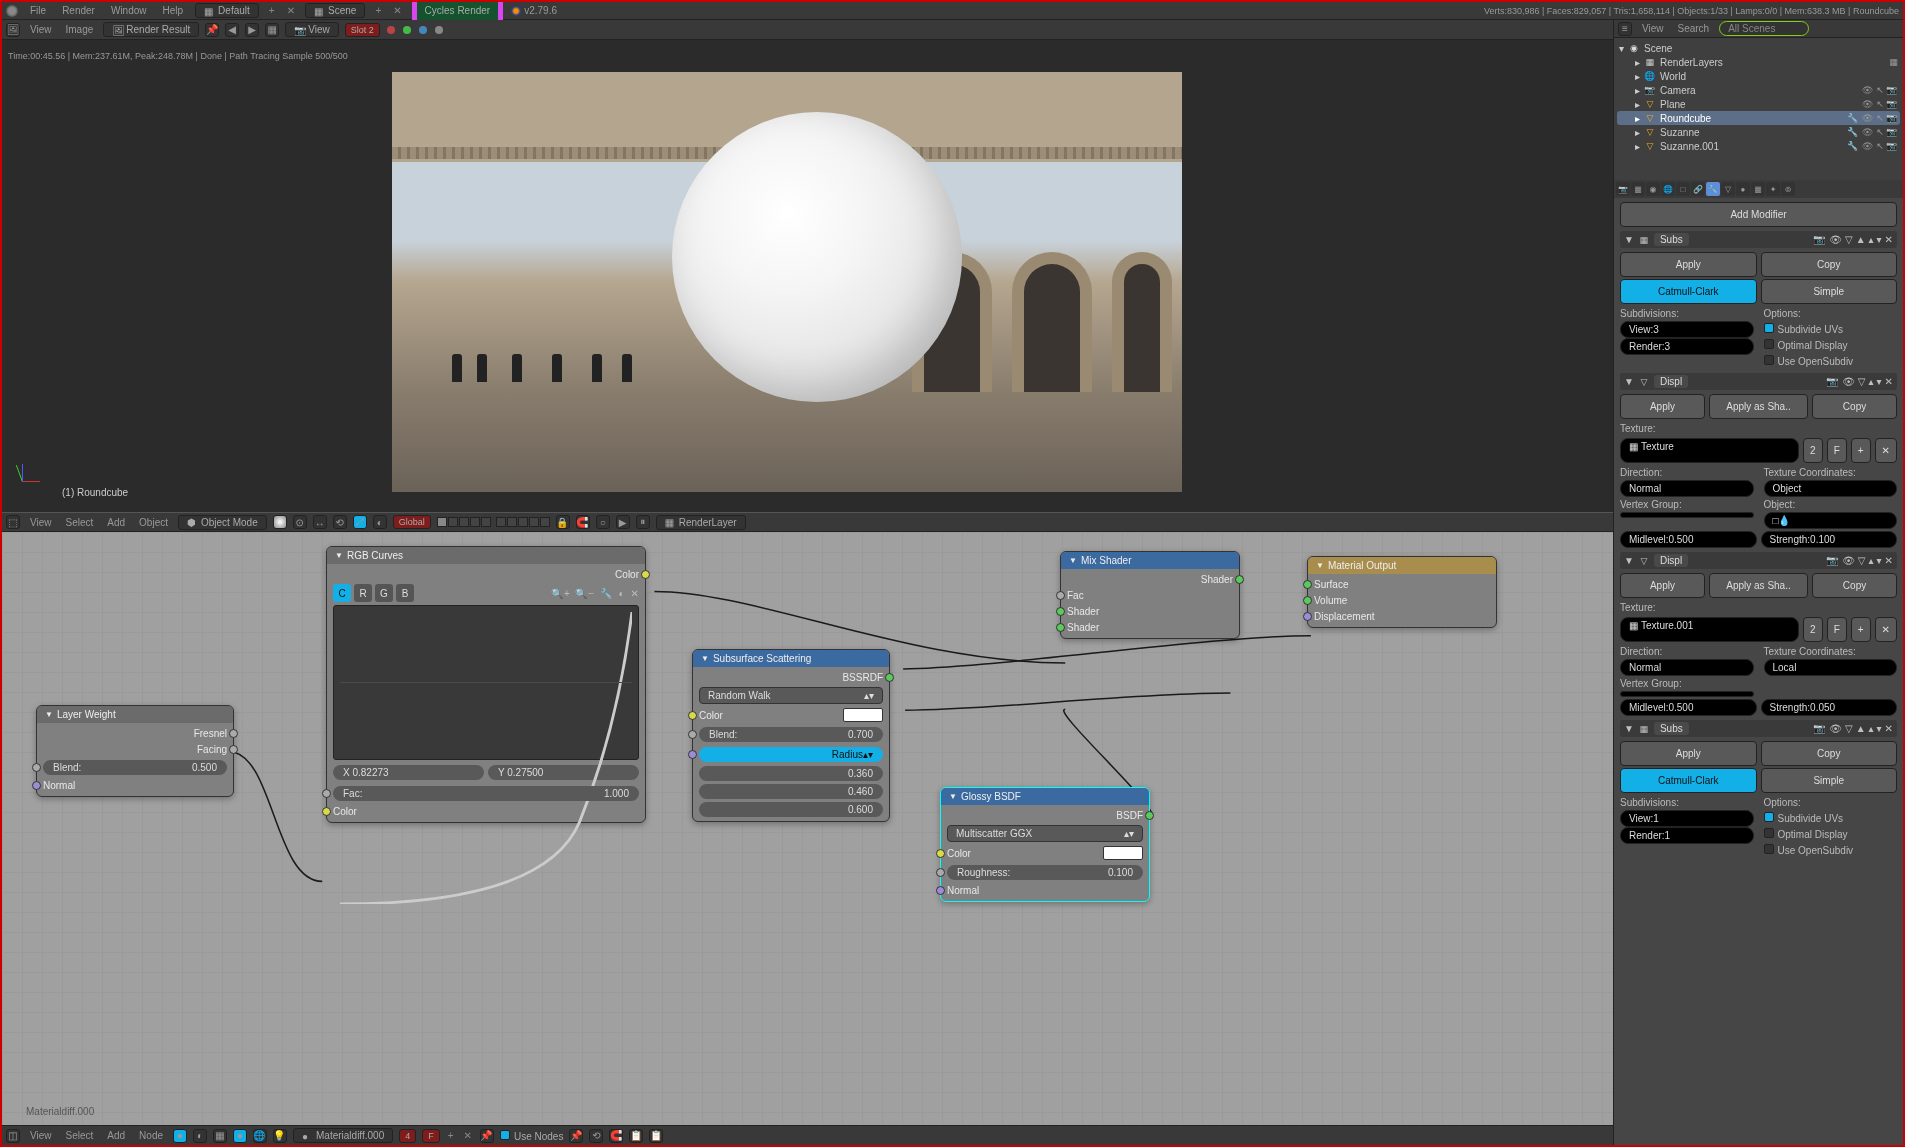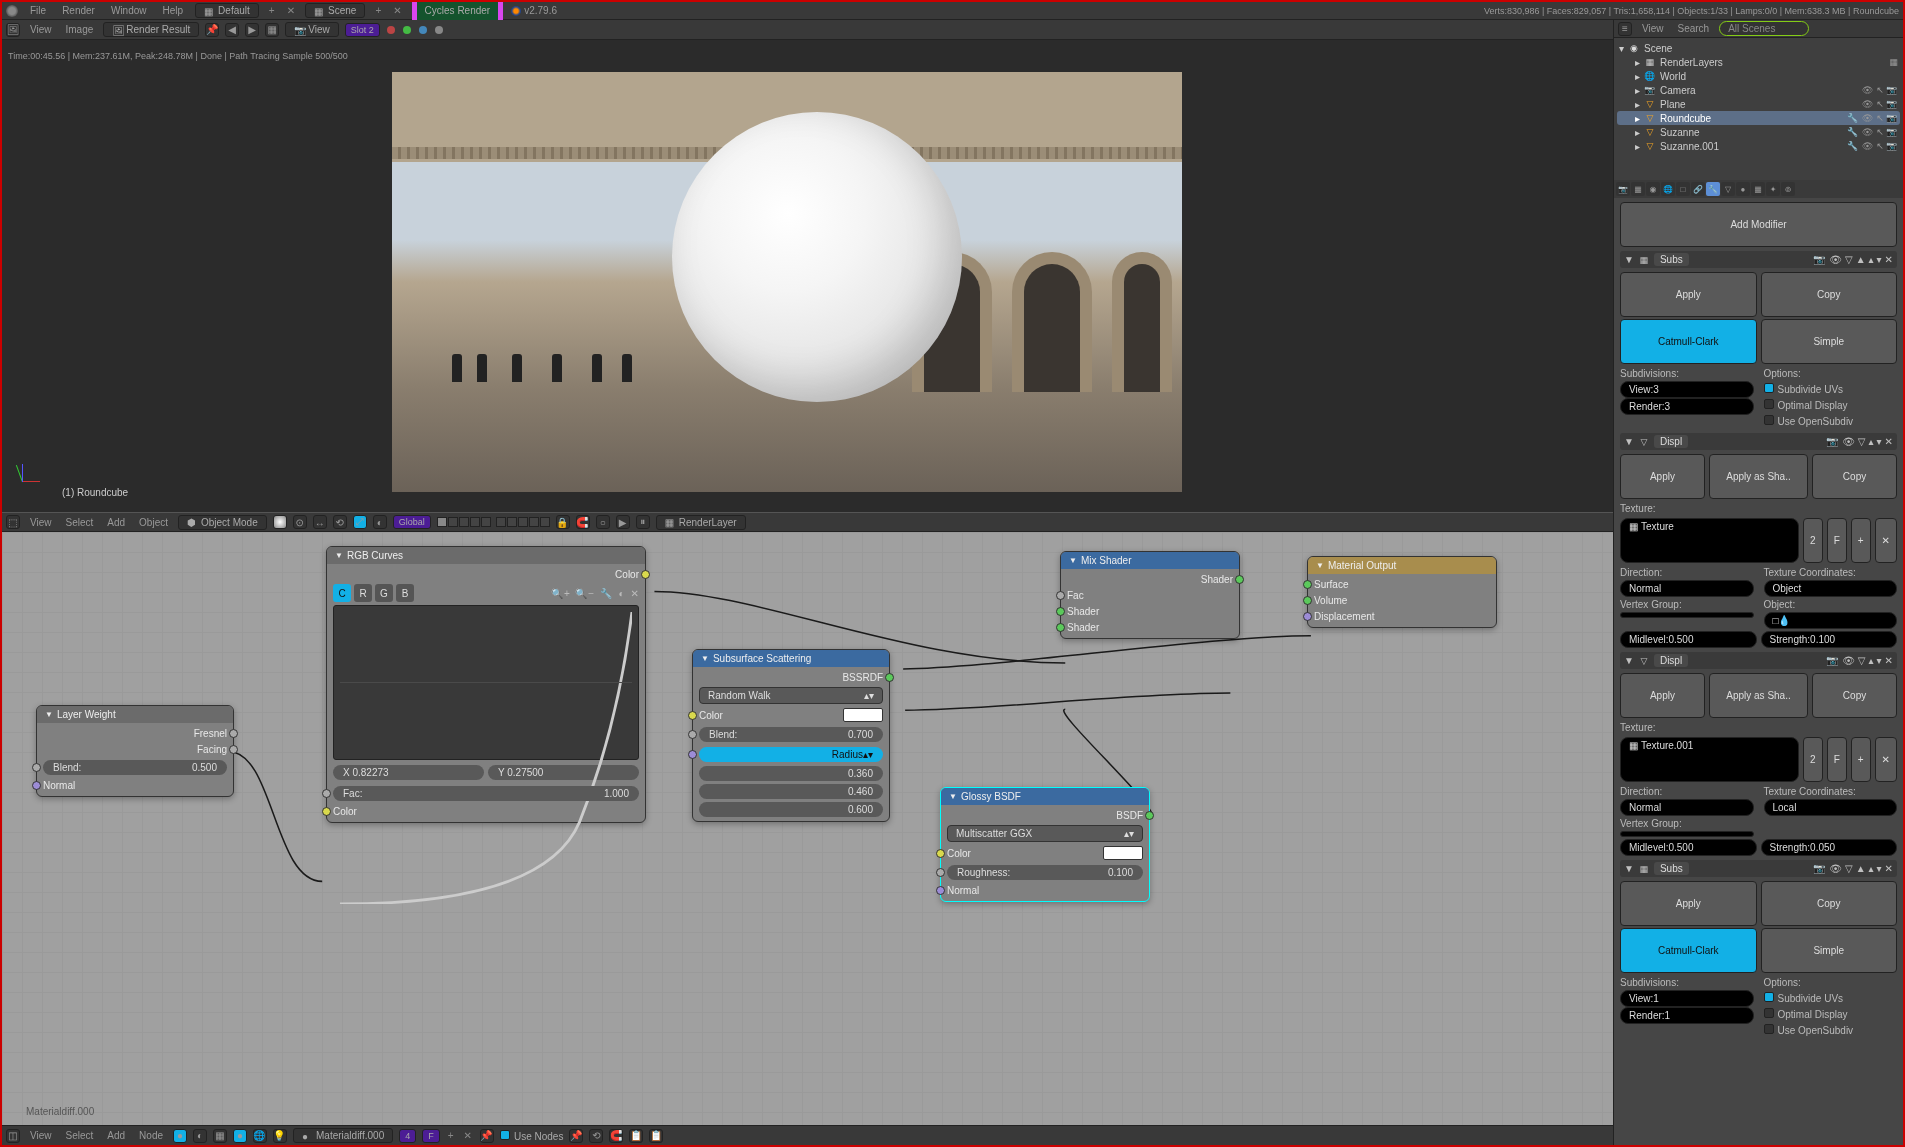--- a/index.html
+++ b/index.html
@@ -29,21 +29,21 @@
 .building-top { position:absolute; top:0; left:0; right:0; height:90px; background:#b3a58e; }
 .balustrade { position:absolute; top:75px; left:0; right:0; height:12px; background: repeating-linear-gradient(90deg,#9b8d77 0 6px,#837560 6px 9px);}
 .ball { position:absolute; left:280px; top:40px; width:290px; height:290px; border-radius:50%; background: radial-gradient(circle at 40% 35%, #fff 0%, #f5f5f5 30%, #e8e8e8 55%, #d8d8d8 78%, #c0c0c0 100%); box-shadow: inset -15px -15px 40px rgba(0,0,0,0.15); }
 .person{position:absolute;bottom:110px;width:10px;height:28px;background:#222;border-radius:3px 3px 0 0;}
 .axis-gizmo { position: absolute; left: 20px; bottom: 30px; width: 30px; height: 30px; }
 .axis-gizmo .x { position:absolute; width:18px; height:1px; background:#c33; bottom:0; left:0;}
 .axis-gizmo .y { position:absolute; width:1px; height:18px; background:#3c3; bottom:0; left:0; transform: rotate(-20deg); transform-origin: bottom;}
 .axis-gizmo .z { position:absolute; width:1px; height:18px; background:#55f; bottom:0; left:0;}
 .obj-label { position:absolute; left:60px; bottom:14px; color:#ccc; }
 .render-info { height: 32px; padding: 0 6px; color: #999; font-size: 9px; display:flex; align-items:center;}
-.small-btn { background:#4c1d95; border:1px solid #222; border-radius:3px; padding:1px 5px; color:#aaa; font-size:9px;}
+.small-btn { background:#7f1d1d; border:1px solid #222; border-radius:3px; padding:1px 5px; color:#aaa; font-size:9px;}
 .small-ico { width:14px; height:14px; background:#333; border:1px solid #222; border-radius:3px; display:inline-flex; align-items:center; justify-content:center; color:#999;}
 .dot { width:8px; height:8px; border-radius:50%; display:inline-block; margin:0 1px;}
 
 
 .vp-header { height: 20px; background: #393939; display: flex; align-items: center; gap: 6px; padding: 0 4px; border-top: 1px solid #555; border-bottom: 1px solid #222;}
 .layergrid { display:flex; gap:1px; }
 .layergrid .cell { width:10px; height:10px; background:#444; border:1px solid #222;}
 .layergrid .cell.on { background:#888;}
 
 
@@ -92,21 +92,21 @@
 .ol-tools span{ font-size:9px;}
 .ico-scene{color:#ddd;} .ico-cam{color:#f5a623;} .ico-mesh{color:#f5a623;} .ico-world{color:#8cf;}
 
 
 .properties{ flex:1; background:#464646; overflow-y:auto;}
 .prop-tabs{ height:18px; background:#3a3a3a; display:flex; align-items:center; padding:0 2px; gap:1px;}
 .prop-tab{ width:14px; height:14px; background:#333; border-radius:2px; display:flex; align-items:center; justify-content:center; font-size:8px; color:#999;}
 .prop-tab.on{ background:#5d8fd6;}
 .panel{ padding:4px 6px;}
 .panel-row{ display:flex; gap:4px; margin:2px 0;}
-.btn{ background:#595959; border:1px solid #222; border-radius:4px; padding:16px 6px; color:#ddd; text-align:center; font-size:10px;}
+.btn{ background:#595959; border:1px solid #222; border-radius:4px; padding:6px 6px; color:#ddd; text-align:center; font-size:10px;}
 .btn.half{ flex:1;}
 .btn.blue{ background:#12b0e6; color:#111;}
 .field{ background:#000000; border:1px solid #222; border-radius:8px; padding:2px 8px; display:flex; justify-content:flex-start; color:#ddd; font-size:10px;}
 .section-head{ display:flex; align-items:center; gap:4px; background:#3a3a3a; padding:2px 4px; border-radius:3px; margin:4px 0;}
 .section-head .name{ background:#494949; padding:1px 6px; border-radius:3px; color:#ddd;}
 .section-head .tools{ margin-left:auto; display:flex; gap:3px;}
 .lbl{ color:#bbb; font-size:10px; padding:2px 0;}
 .cb{ width:10px; height:10px; background:#333; border:1px solid #222; display:inline-block; border-radius:2px; margin-right:4px;}
 .cb.on{ background:#12b0e6;}
 .two-col{ display:flex; gap:10px;}

